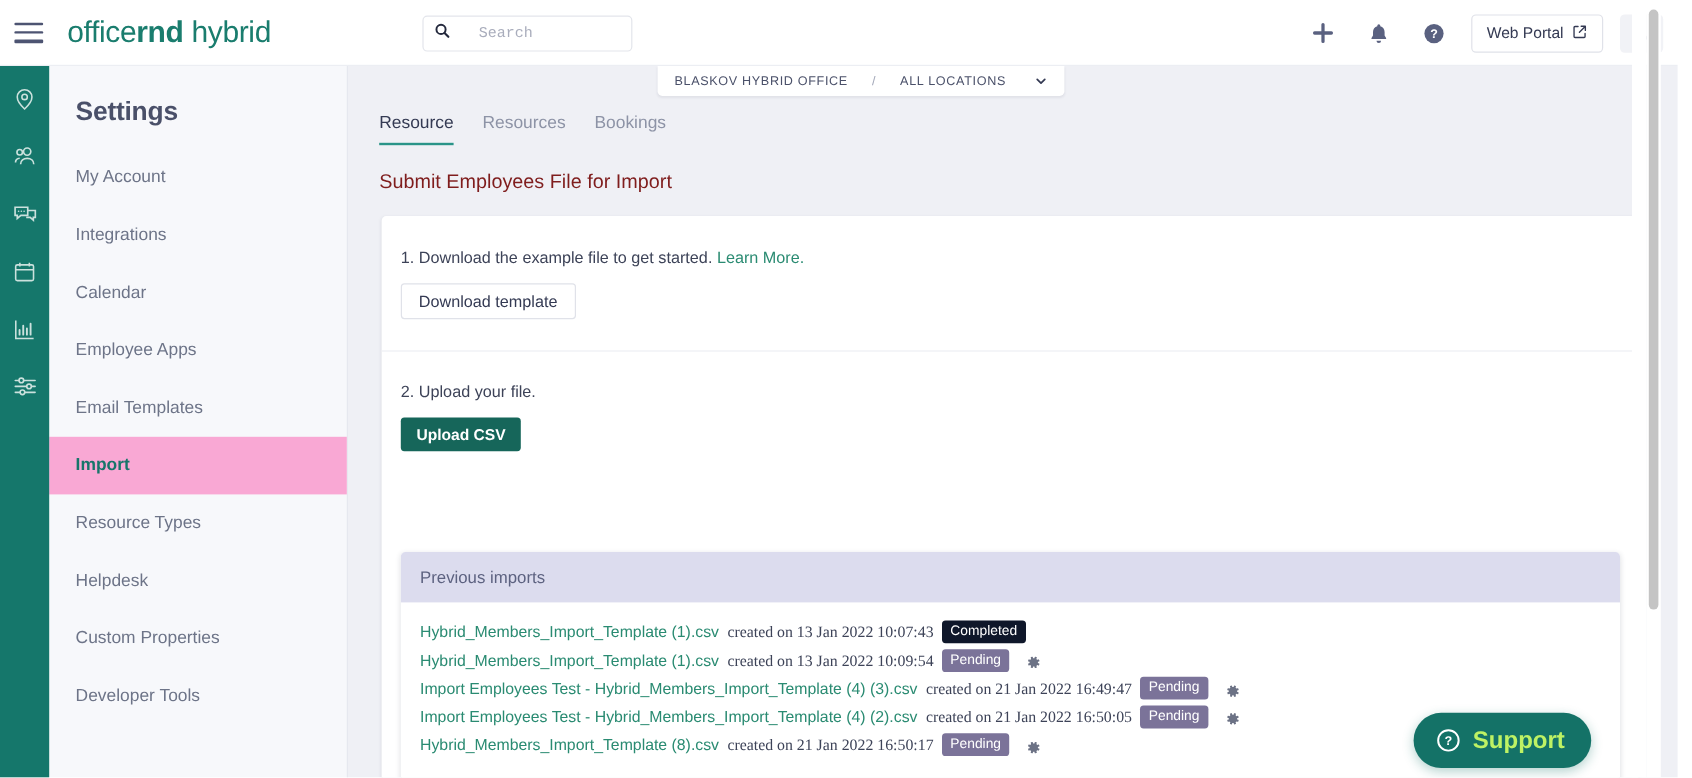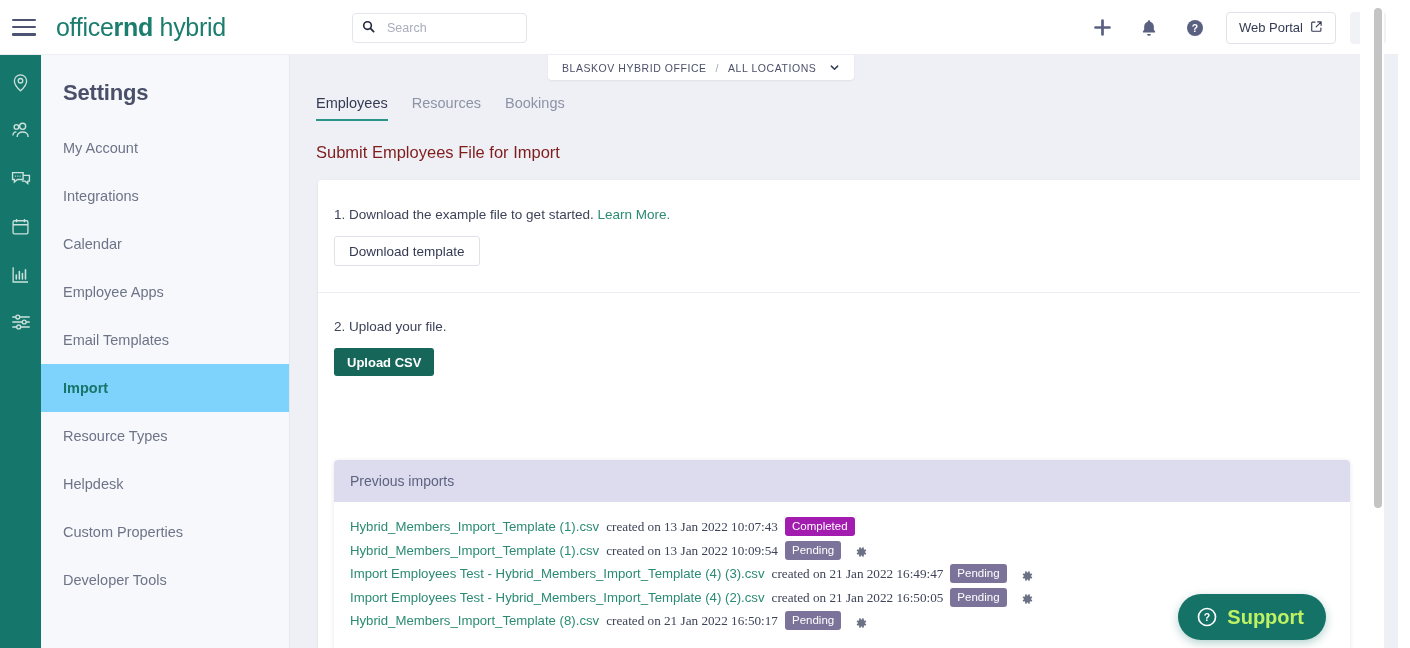--- a/index.html
+++ b/index.html
@@ -27,21 +27,21 @@
   .brand .b-rest { font-weight: 400; }
 
   .search-wrap {
     position: absolute; left: 352px; top: 13px;
     width: 175px; height: 30px; border: 1px solid #e3e5eb; border-radius: 4px;
     background: #fff; display: flex; align-items: center; padding: 0 9px;
   }
   .search-wrap svg { flex: 0 0 auto; }
   .search-input {
     border: none; outline: none; font-size: 12.5px; color: #701a75;
-    font-family: Liberation Sans, sans-serif; margin-left: 12px; width: 130px;
+    font-family: Liberation Mono, monospace; margin-left: 24px; width: 130px;
     background: transparent;
   }
   .search-input::placeholder { color: #a9adbc; }
 
   .hdr-right { position: absolute; right: 12px; top: 0; height: 55px;
     display: flex; align-items: center; gap: 0; }
   .hdr-icon { width: 46px; height: 55px; display: flex; align-items: center;
     justify-content: center; cursor: pointer; color: #5a6180; }
   .webportal-btn {
     height: 32px; border: 1px solid #e0e2e9; border-radius: 4px; background: #fff;
@@ -68,33 +68,33 @@
     position: absolute; top: 55px; left: 41px; width: 249px; height: 593px;
     background: #f7f8fb; border-right: 1px solid #e6e8ef; z-index: 15;
   }
   .sidebar h1 { font-size: 22px; font-weight: 700; color: #4a5069;
     padding: 25px 0 18px 22px; letter-spacing: -0.2px; }
   .nav-item {
     height: 48px; display: flex; align-items: center; padding-left: 22px;
     font-size: 14.5px; color: #6d7488; cursor: pointer;
   }
   .nav-item.active {
-    background: #7dd3fc; color: #17756a; font-weight: 700;
+    background: #f9a8d4; color: #17756a; font-weight: 700;
   }
 
   
   .main {
     position: absolute; top: 55px; left: 290px; width: 1108px; height: 593px;
     background: #eff0f5; overflow: hidden;
   }
 
   .loc-pill {
     position: absolute; top: 0px; left: 258px; height: 25px;
     background: #ffffff; border-radius: 0 0 4px 4px;
-    display: flex; align-items: center; gap: 9px; padding: 0 14px;
+    display: flex; align-items: center; gap: 20px; padding: 0 14px;
     font-size: 10.5px; letter-spacing: .55px; color: #4a5069; cursor: pointer;
     box-shadow: 0 1px 2px rgba(40,45,70,.07);
   }
   .loc-sep { color: #a2a7b8; }
 
   .tabs { position: absolute; top: 40px; left: 26px; display: flex; gap: 24px; }
   .tab { font-size: 14.5px; color: #8d93a6; padding-bottom: 8px; cursor: pointer; }
   .tab.active { color: #343a53; border-bottom: 2.5px solid #2a9488; }
 
   .page-title { position: absolute; top: 88px; left: 26px;
@@ -135,21 +135,21 @@
     display: flex; align-items: center; gap: 7px;
     font-size: 13.2px; color: #3d4358; line-height: 23.5px; height: 23.5px;
   }
   .imp-file { color: #2a8b72; cursor: pointer; }
   .imp-meta { color: #3d4358; font-family: Liberation Serif, serif; }
   .badge {
     display: inline-flex; align-items: center; justify-content: center;
     height: 19px; padding: 0 7px; border-radius: 3px;
     font-size: 11.5px; color: #ffffff; white-space: nowrap;
   }
-  .badge.completed { background: #a21caf; }
+  .badge.completed { background: #0f172a; }
   .badge.pending { background: #7b7399; }
   .gear { width: 14px; height: 14px; cursor: pointer; margin-left: 6px; color: #6c7285; }
 
   
   .support-fab {
     position: absolute; right: 58px; bottom: 8px; height: 46px;
     background: #147267; border-radius: 23px; display: flex; align-items: center;
     gap: 9px; padding: 0 22px 0 18px; cursor: pointer;
     box-shadow: 0 3px 10px rgba(20,114,103,.33); z-index: 40;
   }
@@ -297,21 +297,21 @@
       <span class="loc-sep">/</span>
       <span>ALL LOCATIONS</span>
       <span style="margin-left:4px;display:flex;">
         <svg width="11" height="11" viewBox="0 0 16 16" fill="none">
           <path d="M3.4 6l4.6 4.6L12.6 6" stroke="#343a53" stroke-width="2.1" stroke-linecap="round" stroke-linejoin="round"></path>
         </svg>
       </span>
     </div>
 
     <div class="tabs">
-      <div class="tab active">Employees</div>
+      <div class="tab active">Resource</div>
       <div class="tab">Resources</div>
       <div class="tab">Bookings</div>
     </div>
 
     <div class="page-title">Submit Employees File for Import</div>
 
     <div class="card">
       <div class="card-topstrip"></div>
 
       <div class="sec">

